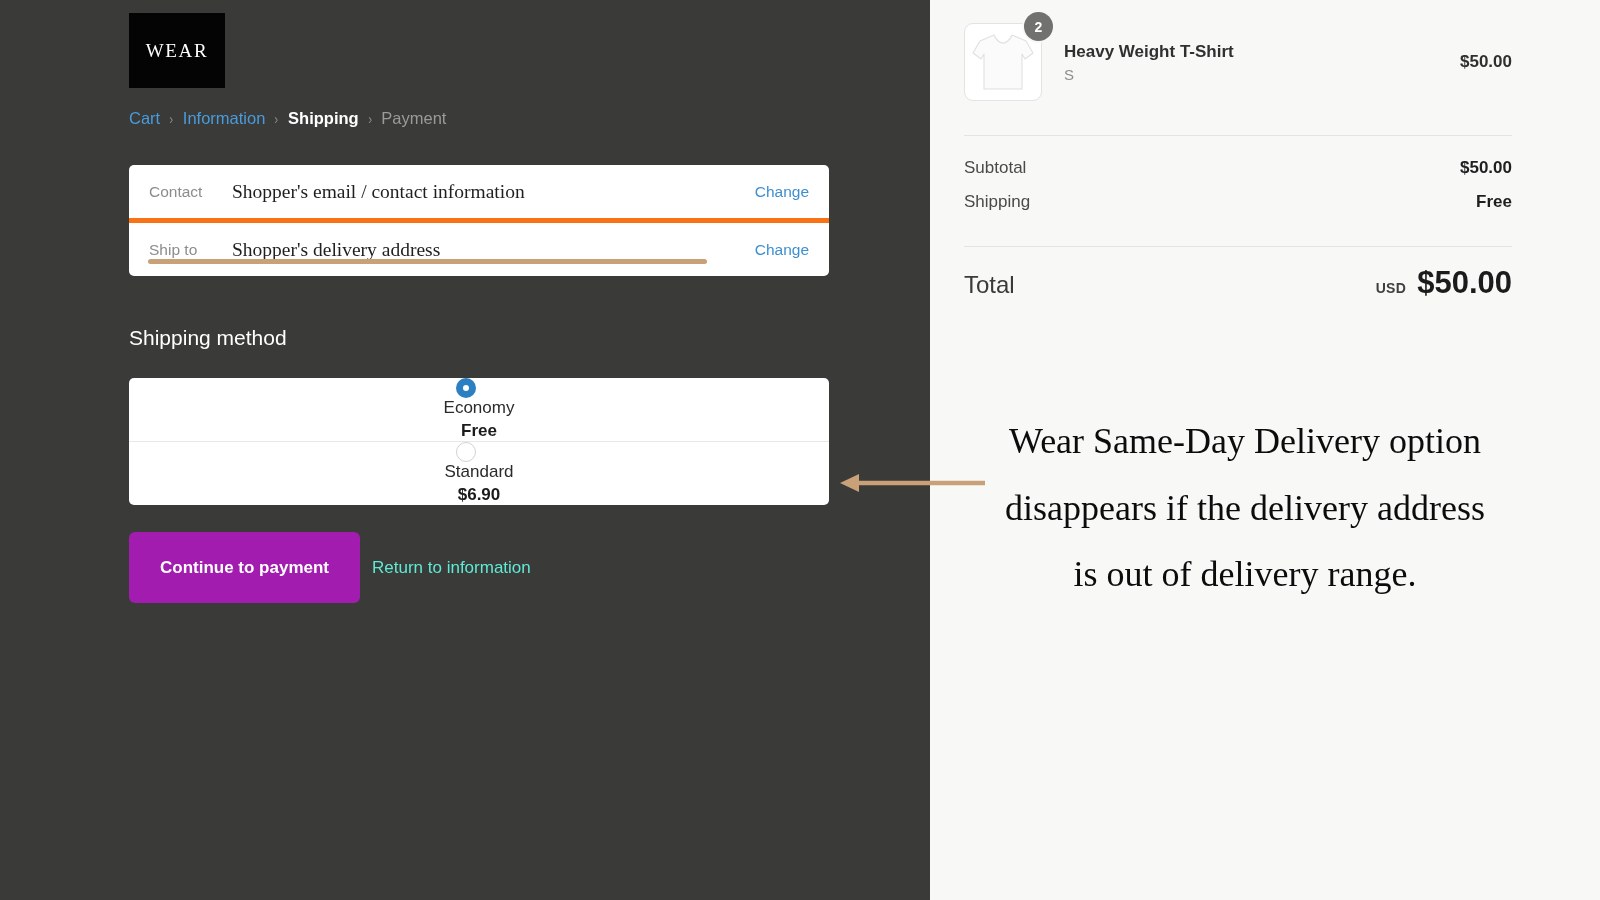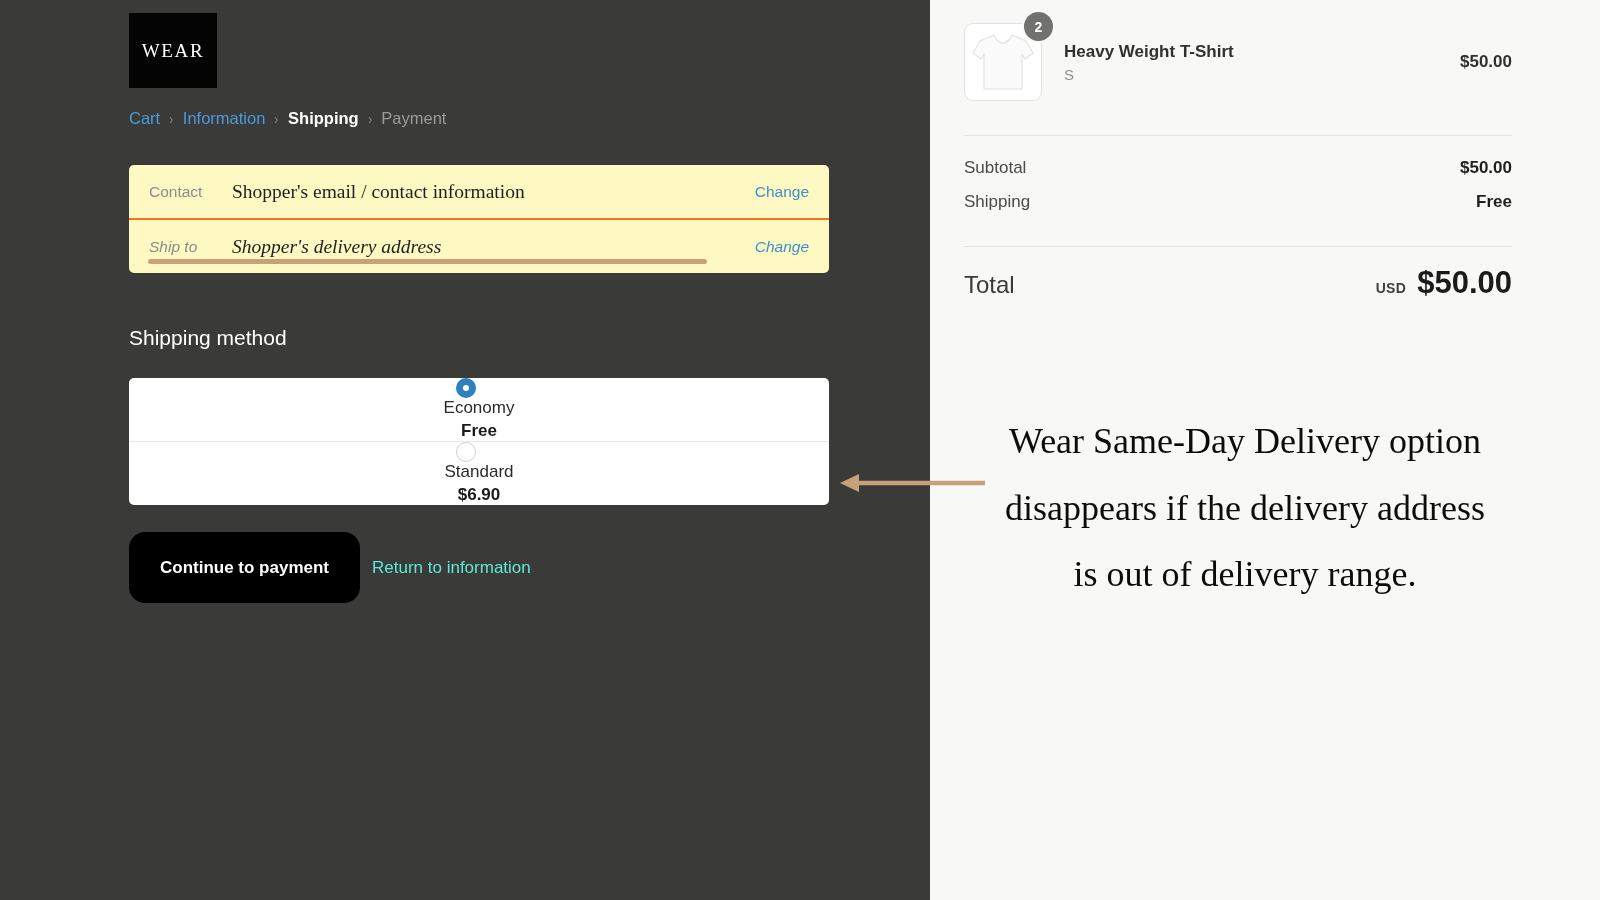--- a/index.html
+++ b/index.html
@@ -25,21 +25,21 @@
     left: 0; top: 0;
     width: 930px;
     height: 900px;
     background: #3a3a38;
   }
 
   .logo-box {
     position: absolute;
     left: 129px;
     top: 13px;
-    width: 88px;
+    width: 96px;
     height: 75px;
     background: #040404;
     display: flex;
     align-items: center;
     justify-content: center;
   }
   .logo-text {
     font-family: "Liberation Serif", serif;
     color: #ffffff;
     font-size: 19px;
@@ -66,32 +66,32 @@
     display: inline-block;
     transform: scaleX(0.85);
   }
 
   
   .contact-card {
     position: absolute;
     left: 129px;
     top: 165px;
     width: 700px;
-    background: #fef9c3;
+    background: #ffffff;
     border-radius: 5px;
     overflow: hidden;
   }
   .contact-row {
     position: relative;
     display: flex;
     align-items: center;
     height: 53px;
     padding: 0 20px;
   }
-  .contact-row + .contact-row { border-top: 2px solid #f97316; font-style: italic; }
+  .contact-row + .contact-row { border-top: 5px solid #f97316; }
   .contact-label {
     width: 83px;
     flex: none;
     color: #8c8c8c;
     font-size: 15.5px;
   }
   .contact-value {
     flex: 1;
     color: #1f1f1f;
     font-family: "Liberation Serif", serif;
@@ -162,26 +162,26 @@
 
   
   .actions {
     position: absolute;
     left: 129px;
     top: 532px;
     display: flex;
     align-items: center;
   }
   .btn-primary {
-    background: #000000;
+    background: #a21caf;
     color: #ffffff;
     font-size: 17px;
     font-weight: bold;
     border: none;
-    border-radius: 16px;
+    border-radius: 6px;
     width: 231px;
     height: 71px;
     cursor: pointer;
     font-family: "Liberation Sans", sans-serif;
   }
   .link-secondary {
     color: #5eead4;
     font-size: 17px;
     margin-left: 12px;
   }

